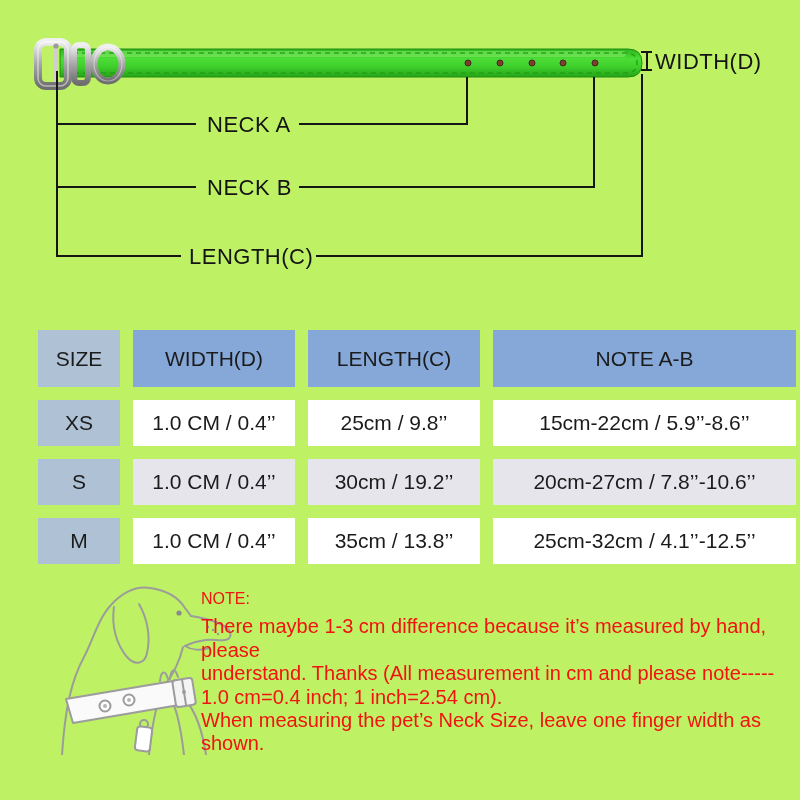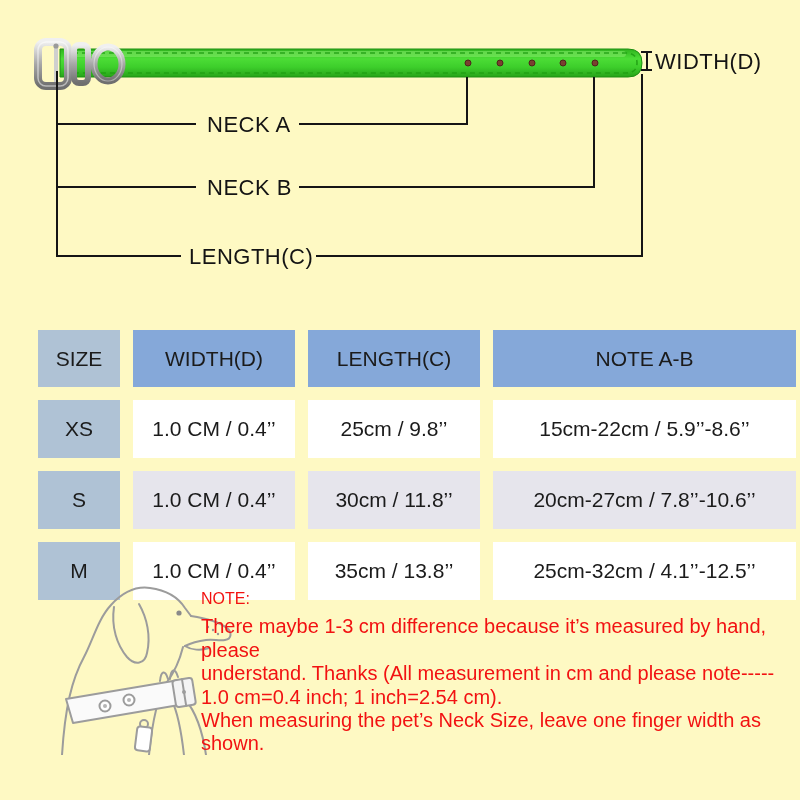--- a/index.html
+++ b/index.html
@@ -1,32 +1,32 @@
 <!DOCTYPE html>
 <html><head>
 <meta charset="utf-8">
 <style>
   html,body{margin:0;padding:0;background:#fff;}
-  .page{position:relative;width:800px;height:800px;background:#fef9c3;overflow:hidden;
+  .page{position:relative;width:800px;height:800px;background:#bef264;overflow:hidden;
         font-family:"Liberation Sans", sans-serif;color:#151515;}
 
   
   .mline{position:absolute;background:#151515;}
   .mlabel{position:absolute;font-size:22px;letter-spacing:.5px;white-space:nowrap;color:#141414;}
   .collar-svg{position:absolute;left:30px;top:32px;}
   .wbracket{position:absolute;left:641px;top:51px;width:11px;height:20px;}
   .wbracket .vb{position:absolute;left:5px;top:0;width:2px;height:20px;background:#151515;}
   .wbracket .ct{position:absolute;left:0;top:0;width:11px;height:2px;background:#151515;}
   .wbracket .cb{position:absolute;left:0;bottom:0;width:11px;height:2px;background:#151515;}
 
   
   .size-table{position:absolute;left:38px;top:330px;display:grid;
               grid-template-columns:82px 162px 172px 303px;gap:13px;
               font-size:21px;color:#1b1b1b;}
-  .cell{display:flex;align-items:center;justify-content:center;height:58px;background:#ffffff;
+  .cell{display:flex;align-items:center;justify-content:center;height:46px;background:#ffffff;
         text-align:center;white-space:nowrap;}
   .th{height:57px;background:#85A8D9;}
   .size-col{background:#AFC2D5;}
   .alt{background:#E6E5EC;}
 
   
   .note{position:absolute;left:201px;top:590px;color:#F21212;font-size:20px;}
   .note-title{font-size:16px;margin:0 0 7px 0;}
   .note-lines{margin-left:0;line-height:23.5px;}
   .note-footer{line-height:23px;}
@@ -105,21 +105,21 @@
     <div class="cell th">LENGTH(C)</div>
     <div class="cell th">NOTE A-B</div>
 
     <div class="cell size-col">XS</div>
     <div class="cell">1.0 CM / 0.4’’</div>
     <div class="cell">25cm / 9.8’’</div>
     <div class="cell">15cm-22cm / 5.9’’-8.6’’</div>
 
     <div class="cell size-col">S</div>
     <div class="cell alt">1.0 CM / 0.4’’</div>
-    <div class="cell alt">30cm / 11.8’’</div>
+    <div class="cell alt">30cm / 19.2’’</div>
     <div class="cell alt">20cm-27cm / 7.8’’-10.6’’</div>
 
     <div class="cell size-col">M</div>
     <div class="cell">1.0 CM / 0.4’’</div>
     <div class="cell">35cm / 13.8’’</div>
     <div class="cell">25cm-32cm / 4.1’’-12.5’’</div>
   </div>
 
   <svg class="dog-svg" width="218" height="178" viewBox="0 0 218 178">
     <g fill="none" stroke="#9c9c9c" stroke-width="2" stroke-linecap="round" stroke-linejoin="round">

